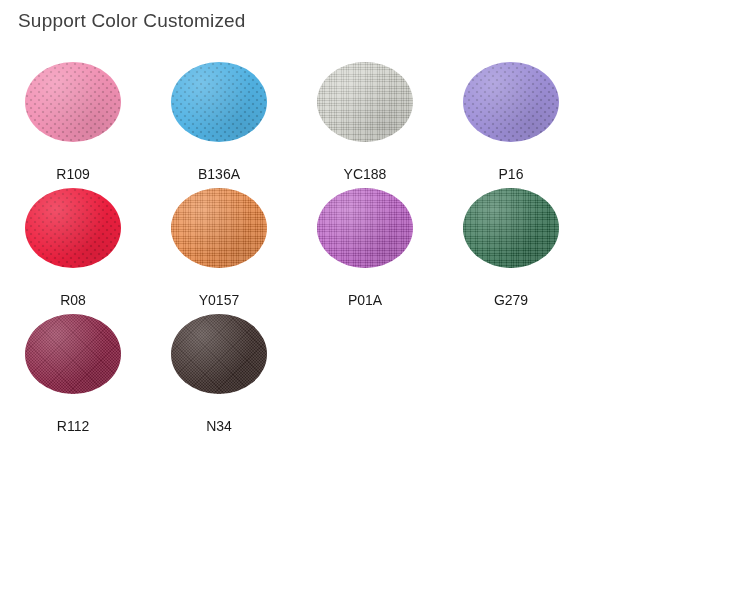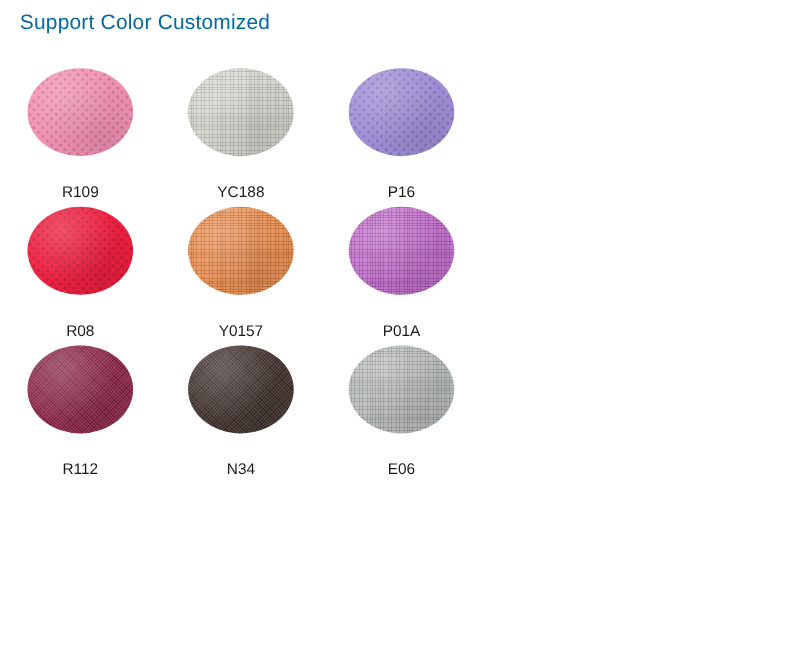--- a/index.html
+++ b/index.html
@@ -13,21 +13,21 @@
     font-family: "Liberation Sans", sans-serif;
     overflow: hidden;
     position: relative;
   }
   #page-title {
     position: absolute;
     left: 18px;
     top: 10px;
     font-size: 19px;
     font-weight: 400;
-    color: #0369a1;
+    color: #404040;
     letter-spacing: 0.2px;
     white-space: nowrap;
   }
   #swatch-grid {
     position: absolute;
     left: 0;
     top: 62px;
     width: 730px;
     display: flex;
     flex-direction: column;
@@ -103,20 +103,24 @@
 
 <div id="page-title">Support Color Customized</div>
 
 <div id="swatch-grid">
     <div class="swatch-row">
       <div class="swatch-cell">
         <div class="swatch-disc" title="R109" style="background: rgb(242, 145, 180);"></div>
         <div class="swatch-label">R109</div>
       </div>
       <div class="swatch-cell">
+        <div class="swatch-disc" title="B136A" style="background: rgb(82, 179, 228);"></div>
+        <div class="swatch-label">B136A</div>
+      </div>
+      <div class="swatch-cell">
         <div class="swatch-disc grid" title="YC188" style="background: rgb(207, 208, 200);"></div>
         <div class="swatch-label">YC188</div>
       </div>
       <div class="swatch-cell">
         <div class="swatch-disc" title="P16" style="background: rgb(159, 144, 216);"></div>
         <div class="swatch-label">P16</div>
       </div>
     </div>
     <div class="swatch-row">
       <div class="swatch-cell">
@@ -124,28 +128,28 @@
         <div class="swatch-label">R08</div>
       </div>
       <div class="swatch-cell">
         <div class="swatch-disc grid" title="Y0157" style="background: rgb(232, 128, 58);"></div>
         <div class="swatch-label">Y0157</div>
       </div>
       <div class="swatch-cell">
         <div class="swatch-disc grid" title="P01A" style="background: rgb(185, 91, 196);"></div>
         <div class="swatch-label">P01A</div>
       </div>
+      <div class="swatch-cell">
+        <div class="swatch-disc grid" title="G279" style="background: rgb(43, 107, 74);"></div>
+        <div class="swatch-label">G279</div>
+      </div>
     </div>
     <div class="swatch-row">
       <div class="swatch-cell">
         <div class="swatch-disc weave" title="R112" style="background: rgb(140, 31, 67);"></div>
         <div class="swatch-label">R112</div>
       </div>
       <div class="swatch-cell">
         <div class="swatch-disc weave" title="N34" style="background: rgb(59, 43, 40);"></div>
         <div class="swatch-label">N34</div>
       </div>
-      <div class="swatch-cell">
-        <div class="swatch-disc grid" title="E06" style="background: rgb(173, 178, 176);"></div>
-        <div class="swatch-label">E06</div>
-      </div>
     </div>
   </div>
 
 </body></html>

